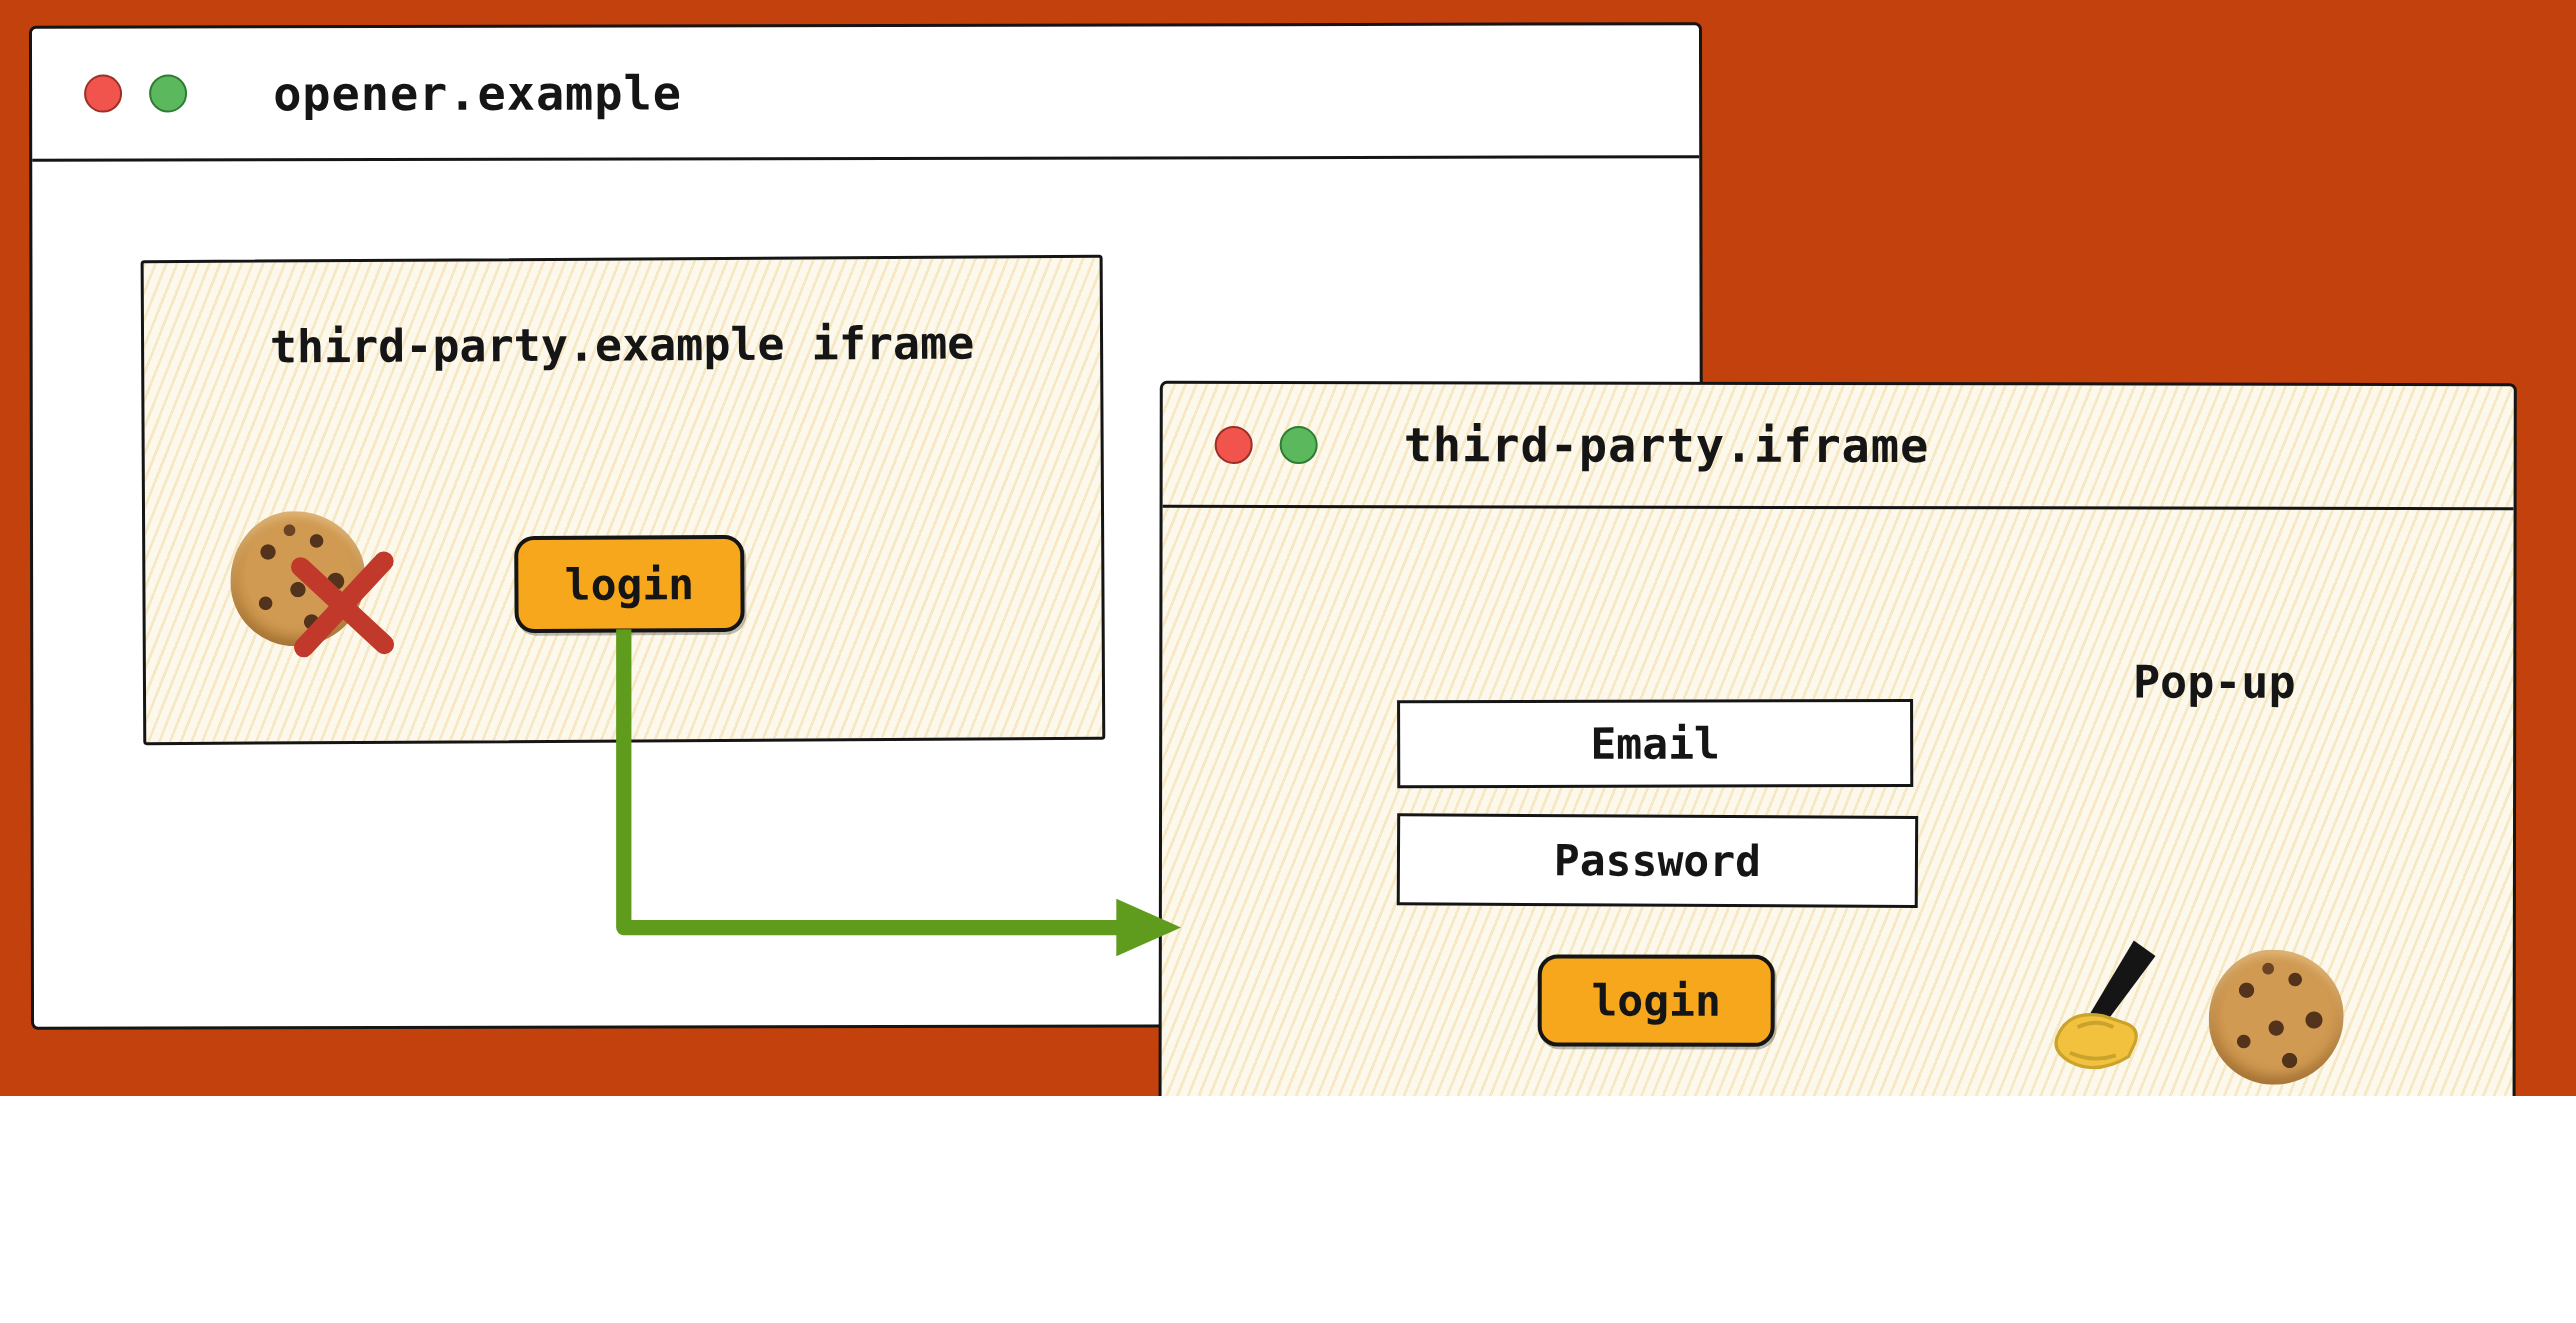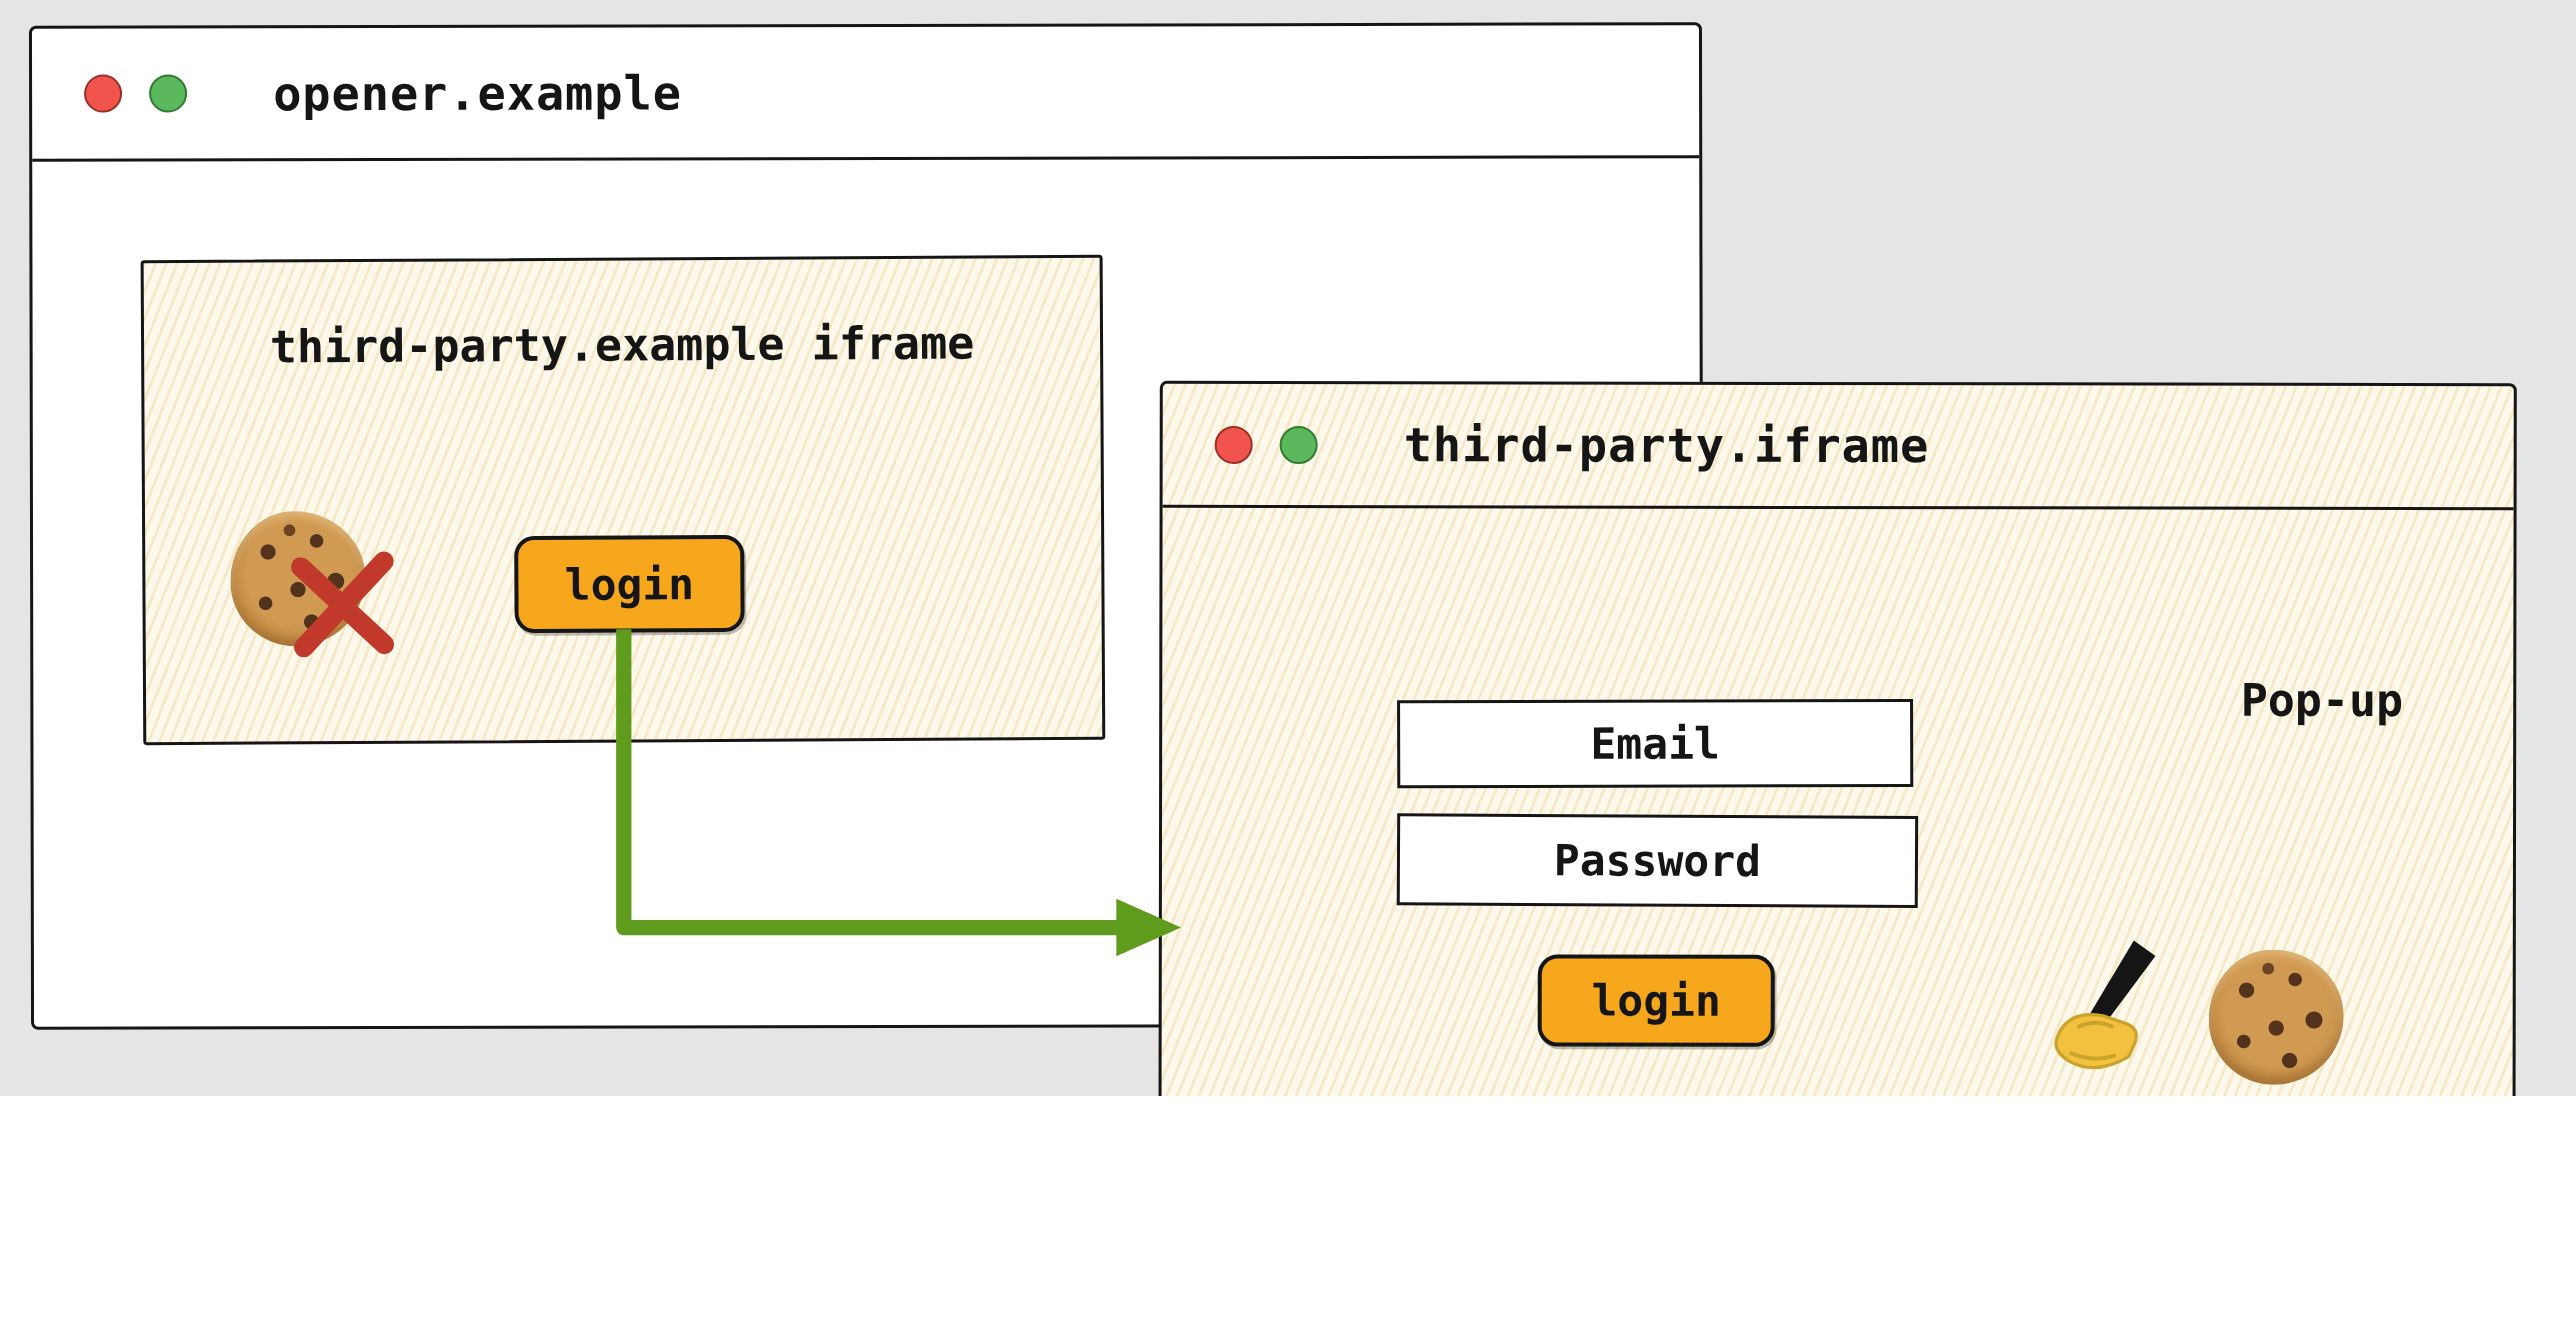--- a/index.html
+++ b/index.html
@@ -15,21 +15,21 @@
   html,body{background:#ffffff;}
   body{
     font-family:"DejaVu Sans Mono","Liberation Mono",monospace;
     color:var(--ink);
   }
   .stage{
     position:relative;
     width:2576px;
     height:1096px;
     overflow:hidden;
-    background:#e5e5e5;
+    background:#c2410c;
   }
   
   .hatch{
     background-color:var(--panel-cream);
     background-image:repeating-linear-gradient(112deg,
       rgba(233,196,106,0.30) 0px, rgba(233,196,106,0.30) 2.7px,
       rgba(233,196,106,0) 2.7px, rgba(233,196,106,0) 10px);
   }
   
   .window{
@@ -141,23 +141,23 @@
     justify-content:center;
     background:#ffffff;
     border:3.6px solid var(--ink);
     font-size:43px;
     font-weight:bold;
   }
   .field.email{left:235px;top:315px;width:516px;height:88px;transform:rotate(-0.25deg);}
   .field.password{left:235px;top:430px;width:521px;height:92px;transform:rotate(0.2deg);}
   .popup-label{
     position:absolute;
-    left:863px; top:288px;
+    left:863px; top:270px;
     width:378px;
-    text-align:right;
+    text-align:center;
     font-size:45px;
     font-weight:bold;
   }
   .writing-hand{
     position:absolute;
     left:870px; top:550px;
     width:153px; height:153px;
   }
   
   .arrow-overlay{

